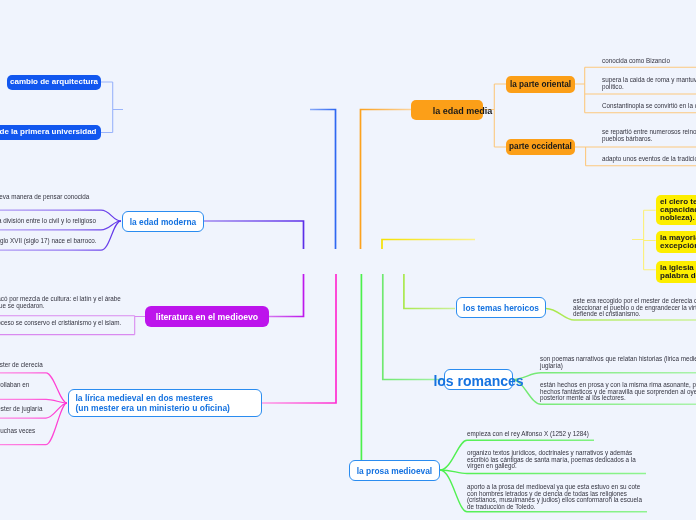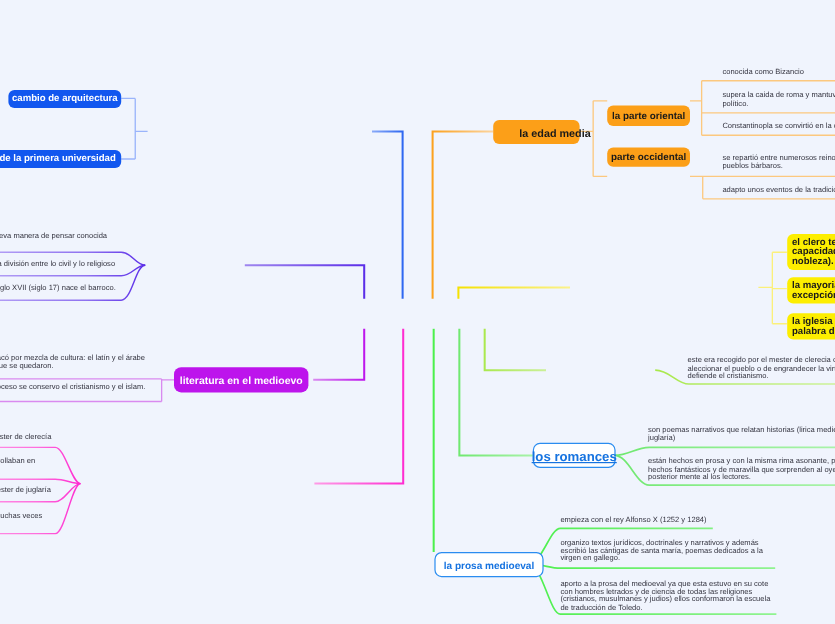--- a/index.html
+++ b/index.html
@@ -119,64 +119,68 @@
       <path d="M440,470 C452,470 458,473.5 467,473.5 H646" stroke="url(#gPro)" stroke-width="1.4"></path>
       <path d="M440,470 C452,470 458,511.8 467,511.8 H647" stroke="url(#gPro)" stroke-width="1.4"></path>
     </g>
   </svg>
 
 
   <div class="nd fill" style="left:7px;top:75px;width:94px;height:15px;background:#1257ef;font-size:8px;">cambio de arquitectura</div>
   <div class="nd fill" style="left:-49px;top:125px;width:150px;height:15px;background:#1257ef;font-size:8px;">la creación de la primera universidad</div>
 
   <div class="nd fill" style="left:411px;top:100px;width:72px;height:20px;background:#fc9f18;color:#1a1a1a;font-size:9px;padding-top:2px;padding-left:31px;">la edad media</div>
-  <div class="nd fill" style="left:506px;top:76px;width:69px;height:17px;background:#fc9f18;color:#1a1a1a;margin-top:12px;">la parte oriental</div>
-  <div class="nd fill" style="left:506px;top:123px;width:69px;height:16px;background:#fc9f18;color:#1a1a1a;">parte occidental</div>
+  <div class="nd fill" style="left:506px;top:76px;width:69px;height:17px;background:#fc9f18;color:#1a1a1a;">la parte oriental</div>
+  <div class="nd fill" style="left:506px;top:139px;width:69px;height:16px;background:#fc9f18;color:#1a1a1a;">parte occidental</div>
   <div class="note" style="left:602px;top:58px;">conocida como Bizancio</div>
   <div class="note" style="left:602px;top:77px;">supera la caida de roma y mantuvo su poder
 político.</div>
   <div class="note" style="left:602px;top:103px;">Constantinopla se convirtió en la capital.</div>
   <div class="note" style="left:602px;top:129px;">se repartió entre numerosos reinos de los
 pueblos bárbaros.</div>
   <div class="note" style="left:602px;top:156px;">adapto unos eventos de la tradicion.</div>
 
   <div class="nd fill lt" style="left:656px;top:195px;width:130px;height:30px;background:#fdee00;color:#1a1a1a;padding-left:4px;line-height:8.3px;font-size:8px;">el clero tenia el poder y la
 capacidad económica (como la
 nobleza).</div>
   <div class="nd fill lt" style="left:656px;top:231px;width:130px;height:22px;background:#fdee00;color:#1a1a1a;padding-left:4px;line-height:8.3px;font-size:8px;">la mayoria era analfabeta, con
 excepción del clero.</div>
   <div class="nd fill lt" style="left:656px;top:261px;width:130px;height:22px;background:#fdee00;color:#1a1a1a;padding-left:4px;line-height:8.3px;font-size:8px;">la iglesia tenía el poder de la
 palabra de dios.</div>
 
+  <div class="nd out" style="left:122px;top:211px;width:82px;height:21px;font-size:8.4px;padding-top:3px;">la edad moderna</div>
   <div class="note" style="left:-20px;top:194px;">una nueva manera de pensar conocida</div>
   <div class="note" style="left:-21px;top:218px;">hay una división entre lo civil y lo religioso</div>
   <div class="note" style="left:-20px;top:238px;">en el siglo XVII (siglo 17) nace el barroco.</div>
 
-  <div class="nd fill" style="left:145px;top:306px;width:112px;height:21px;background:#bd14ec;font-size:8.7px;border-radius:6px;padding-top:3px;">literatura en el medioevo</div>
+  <div class="nd fill" style="left:145px;top:306px;width:124px;height:21px;background:#bd14ec;font-size:8.7px;border-radius:6px;padding-top:3px;">literatura en el medioevo</div>
   <div class="note" style="left:-23px;top:296px;">se destacó por mezcla de cultura: el latín y el árabe
 de los que se quedaron.</div>
   <div class="note" style="left:-29px;top:320px;">en ese proceso se conservo el cristianismo y el islam.</div>
 
+  <div class="nd out lt" style="left:68px;top:389px;width:194px;height:28px;padding-left:6.5px;font-size:8.5px;line-height:10.5px;">la lírica medieval en dos mesteres
+(un mester era un ministerio u oficina)</div>
   <div class="note" style="left:-9px;top:362px;">mester de clerecía</div>
   <div class="note" style="left:-26px;top:382px;">se desarrollaban en</div>
   <div class="note" style="left:-8px;top:406px;">mester de juglaría</div>
   <div class="note" style="left:-5px;top:428px;">muchas veces</div>
 
+  <div class="nd out" style="left:456px;top:297px;width:90px;height:21px;font-size:8.4px;padding-top:3px;">los temas heroicos</div>
   <div class="note" style="left:573px;top:298px;">este era recogido por el mester de clerecia con el fin de
 aleccionar el pueblo o de engrandecer la virtud que
 defiende el cristianismo.</div>
 
-  <div class="nd out" style="left:444px;top:369px;width:69px;height:21px;font-size:11px;padding-top:3px;text-decoration:underline;">los romances</div>
+  <div class="nd out" style="left:444px;top:369px;width:69px;height:21px;font-size:14px;padding-top:3px;">los romances</div>
   <div class="note" style="left:540px;top:356px;">son poemas narrativos que relatan historias (lirica medieval
 juglaría)</div>
   <div class="note" style="left:540px;top:382px;">están hechos en prosa y con la misma rima asonante, poemas de
 hechos fantásticos y de maravilla que sorprenden al oyente
 posterior mente al los lectores.</div>
 
-  <div class="nd out" style="left:362px;top:460px;width:91px;height:21px;font-size:8.4px;padding-top:3px;">la prosa medioeval</div>
+  <div class="nd out" style="left:349px;top:460px;width:91px;height:21px;font-size:8.4px;padding-top:3px;">la prosa medioeval</div>
   <div class="note" style="left:467px;top:431px;">empieza con el rey Alfonso X (1252 y 1284)</div>
   <div class="note" style="left:467px;top:450px;">organizo textos jurídicos, doctrinales y narrativos y además
 escribió las cántigas de santa maría, poemas dedicados a la
 virgen en gallego.</div>
   <div class="note" style="left:467px;top:484px;">aporto a la prosa del medioeval ya que esta estuvo en su cote
 con hombres letrados y de ciencia de todas las religiones
 (cristianos, musulmanes y judios) ellos conformaron la escuela
 de traducción de Toledo.</div>
 </div>
 

